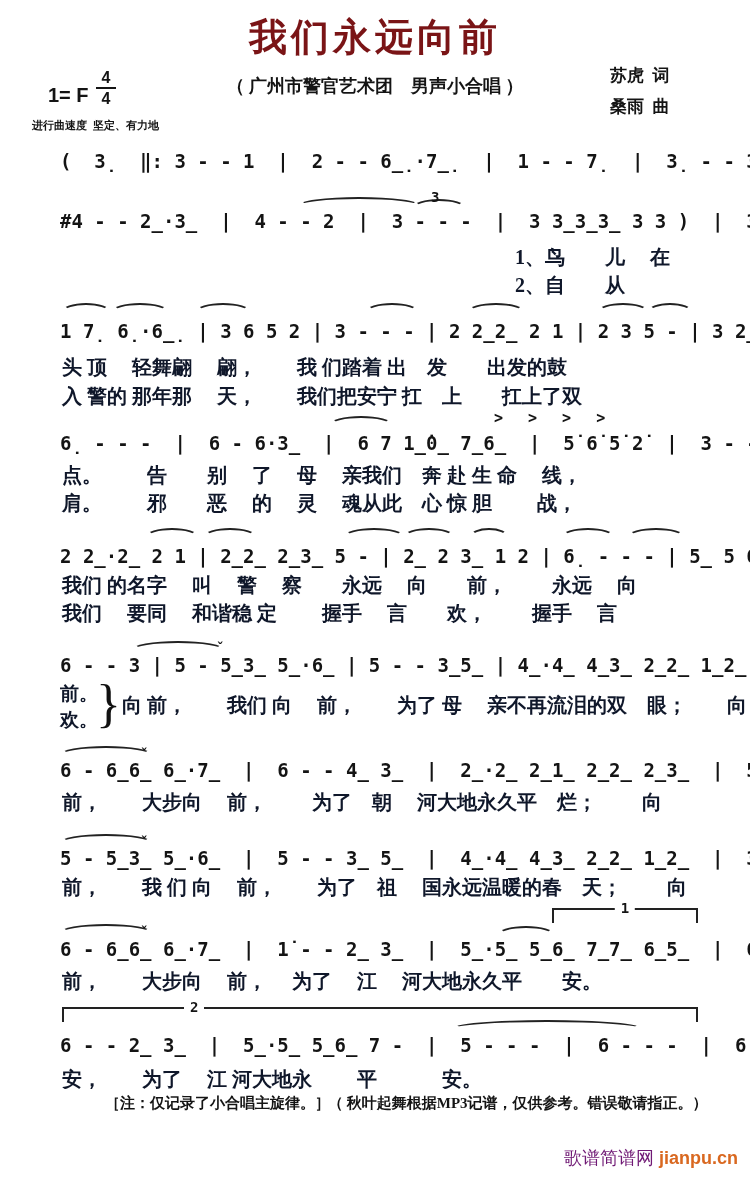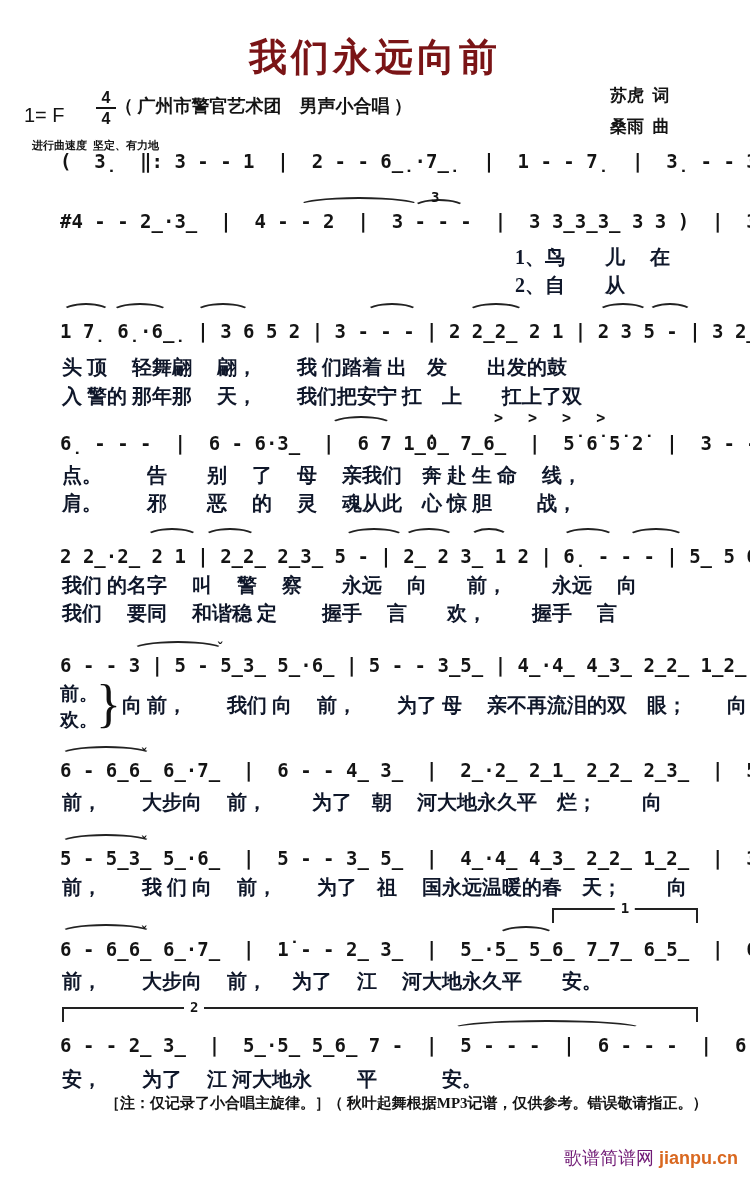--- a/index.html
+++ b/index.html
@@ -1,24 +1,24 @@
 <!DOCTYPE html>
 <html><head>
 <meta charset="utf-8">
 <style>
   html,body{margin:0;padding:0;background:#e8e8e8;}
   .page{position:relative;width:750px;height:1181px;background:#ffffff;overflow:hidden;
         font-family:"Liberation Sans",sans-serif;color:#141414;}
-  .abs{position:absolute;margin-top:20px;}
+  .abs{position:absolute;}
   .title{left:0;right:0;top:12px;text-align:center;font-size:38px;font-weight:bold;
          letter-spacing:4px;color:#7a1416;font-family:"Liberation Sans",sans-serif;}
-  .subtitle{left:115px;width:520px;top:74px;text-align:left;font-size:18px;font-weight:600;
+  .subtitle{left:115px;width:520px;top:74px;text-align:center;font-size:18px;font-weight:600;
             font-family:"Liberation Serif",serif;white-space:pre;}
   .credit{left:610px;font-size:17px;font-weight:600;font-family:"Liberation Serif",serif;white-space:pre;}
-  .keysig{left:24px;top:84px;font-size:20px;font-weight:normal;white-space:pre;}
+  .keysig{left:48px;top:84px;font-size:20px;font-weight:bold;white-space:pre;}
   .meter{left:96px;top:68px;width:20px;text-align:center;font-size:16px;font-weight:bold;line-height:19px;}
   .meter .num{border-bottom:2px solid #141414;display:block;}
   .meter .den{display:block;}
   .tempo{left:32px;top:118px;font-size:11px;font-weight:bold;white-space:pre;}
   .notes{position:absolute;font-family:"DejaVu Sans Mono",monospace;font-weight:700;
          font-size:19px;line-height:26px;color:#141414;white-space:pre;}
   .lyric{position:absolute;font-family:"Liberation Serif",serif;font-weight:600;
          font-size:20px;color:#0f172a;white-space:pre;}
   .small-mark{position:absolute;font-family:"DejaVu Sans Mono",monospace;font-weight:700;
               font-size:14px;white-space:pre;}

